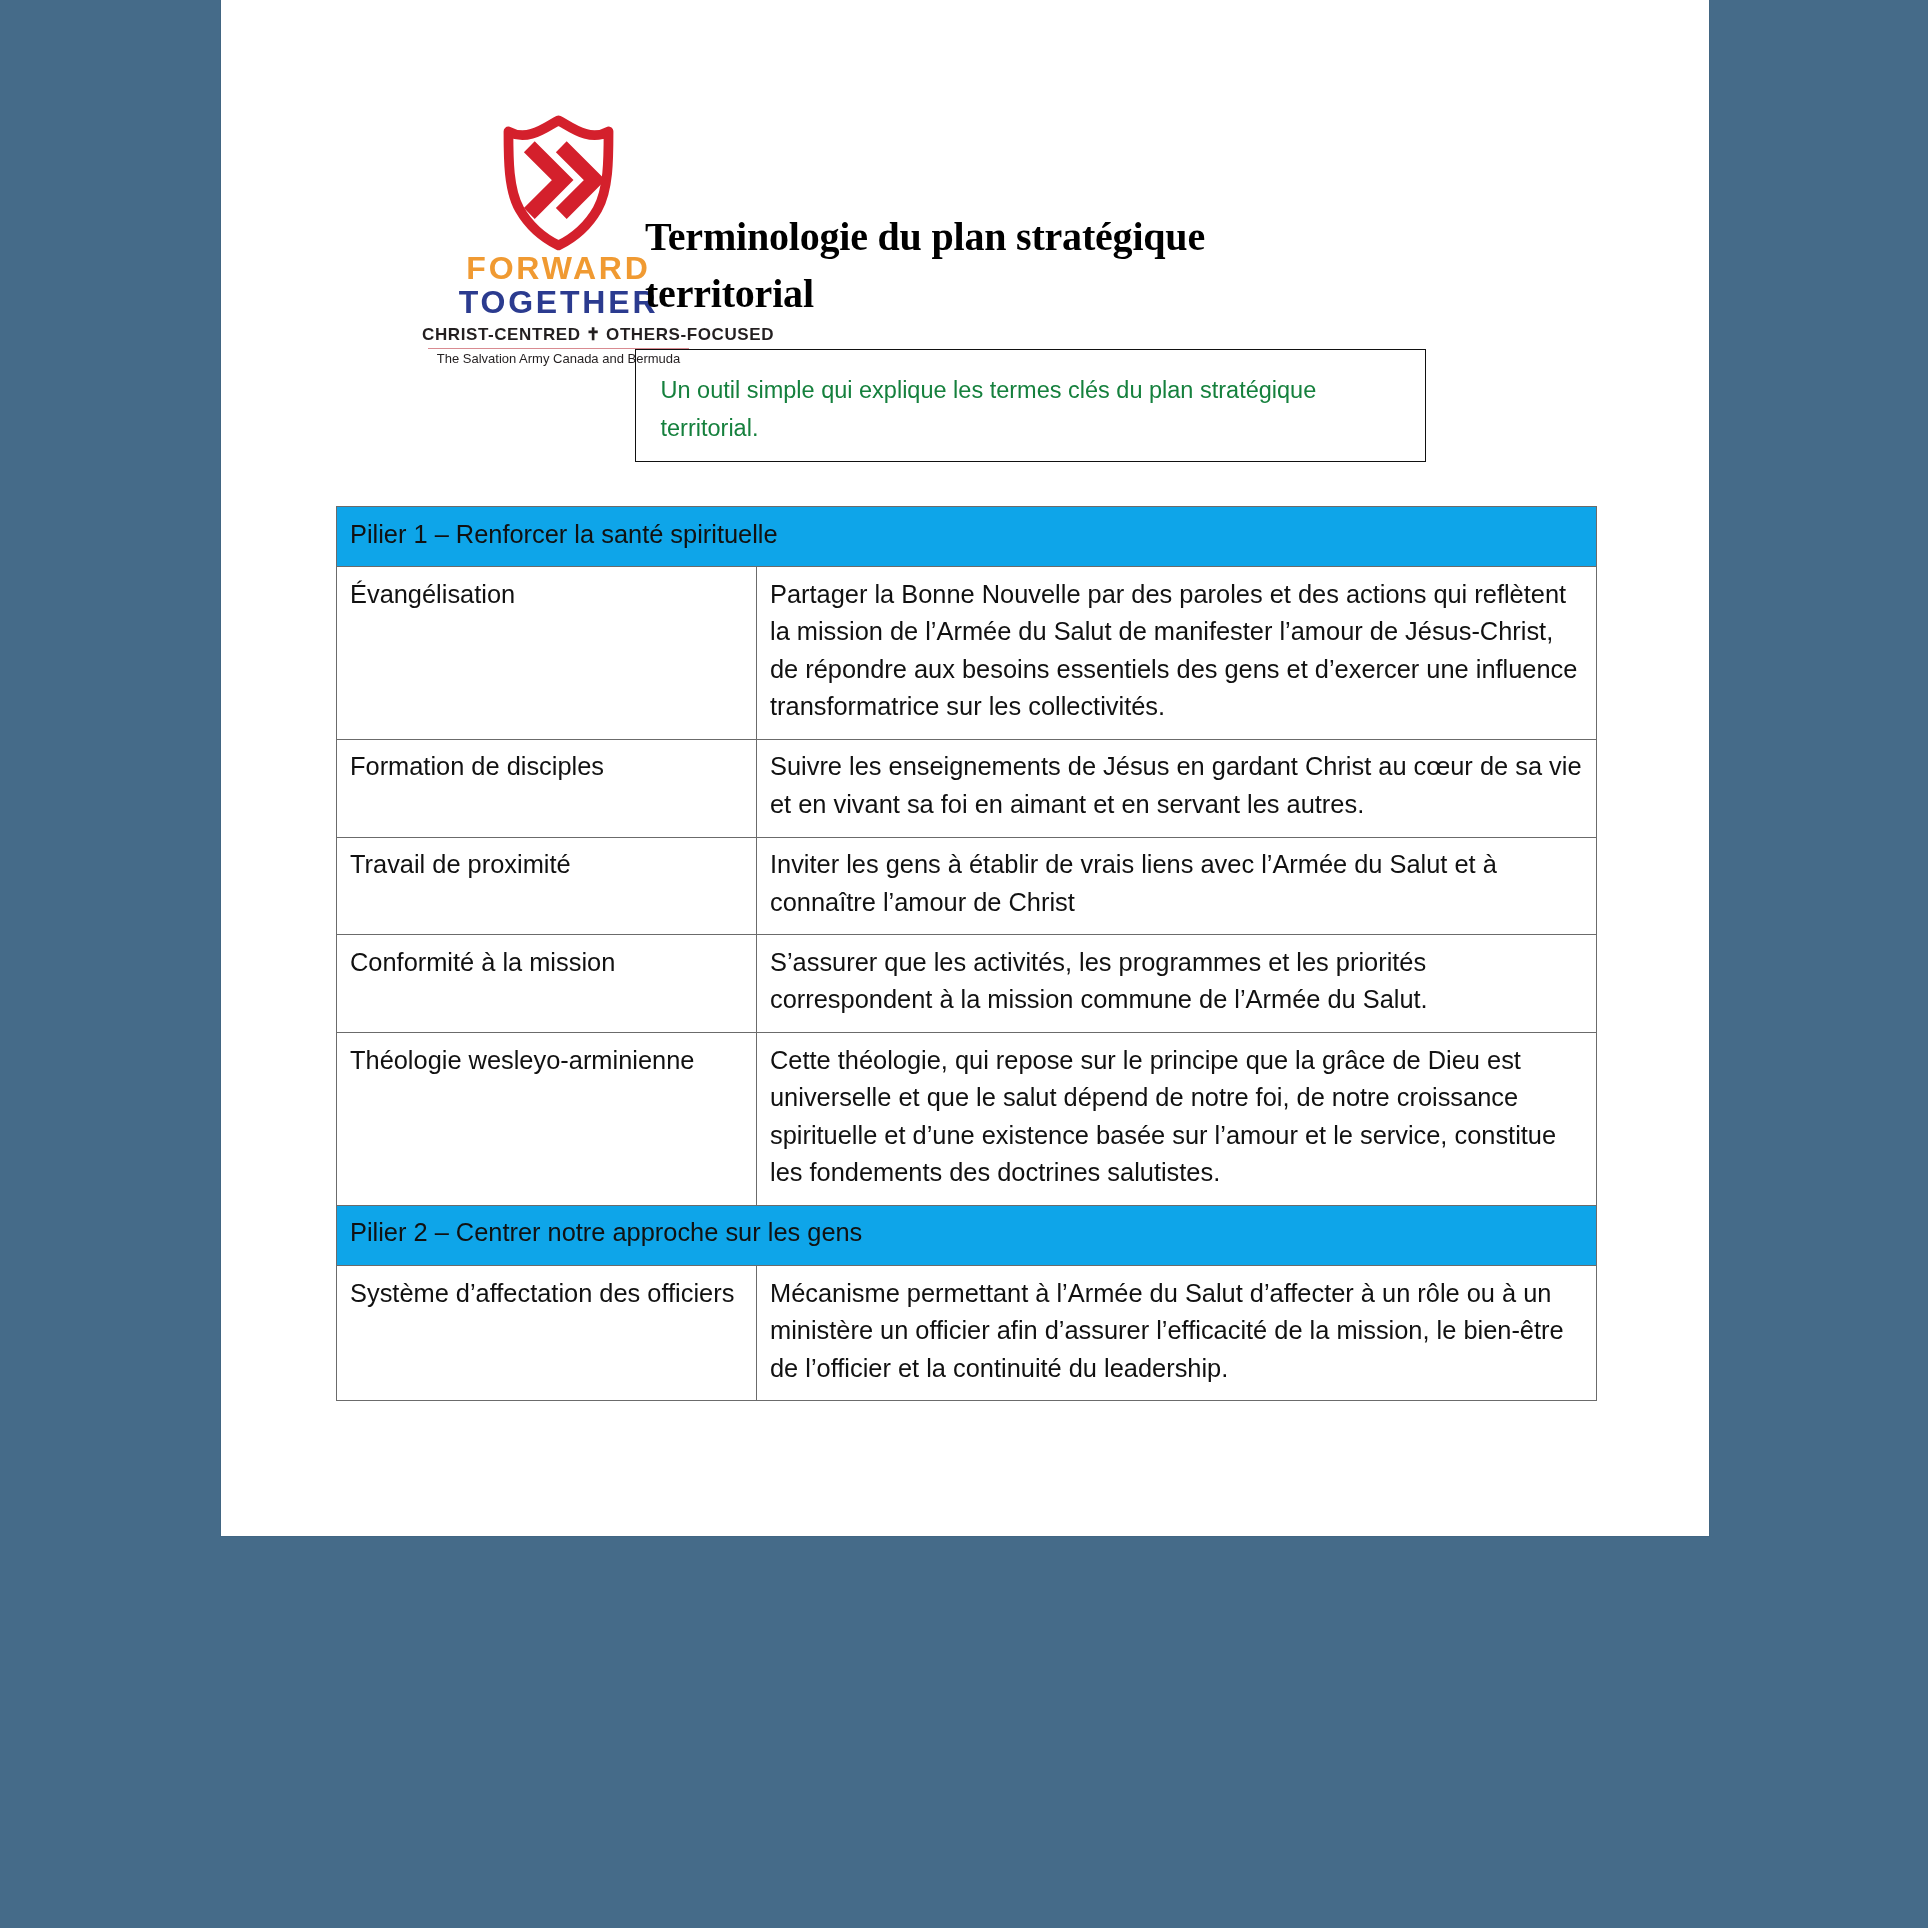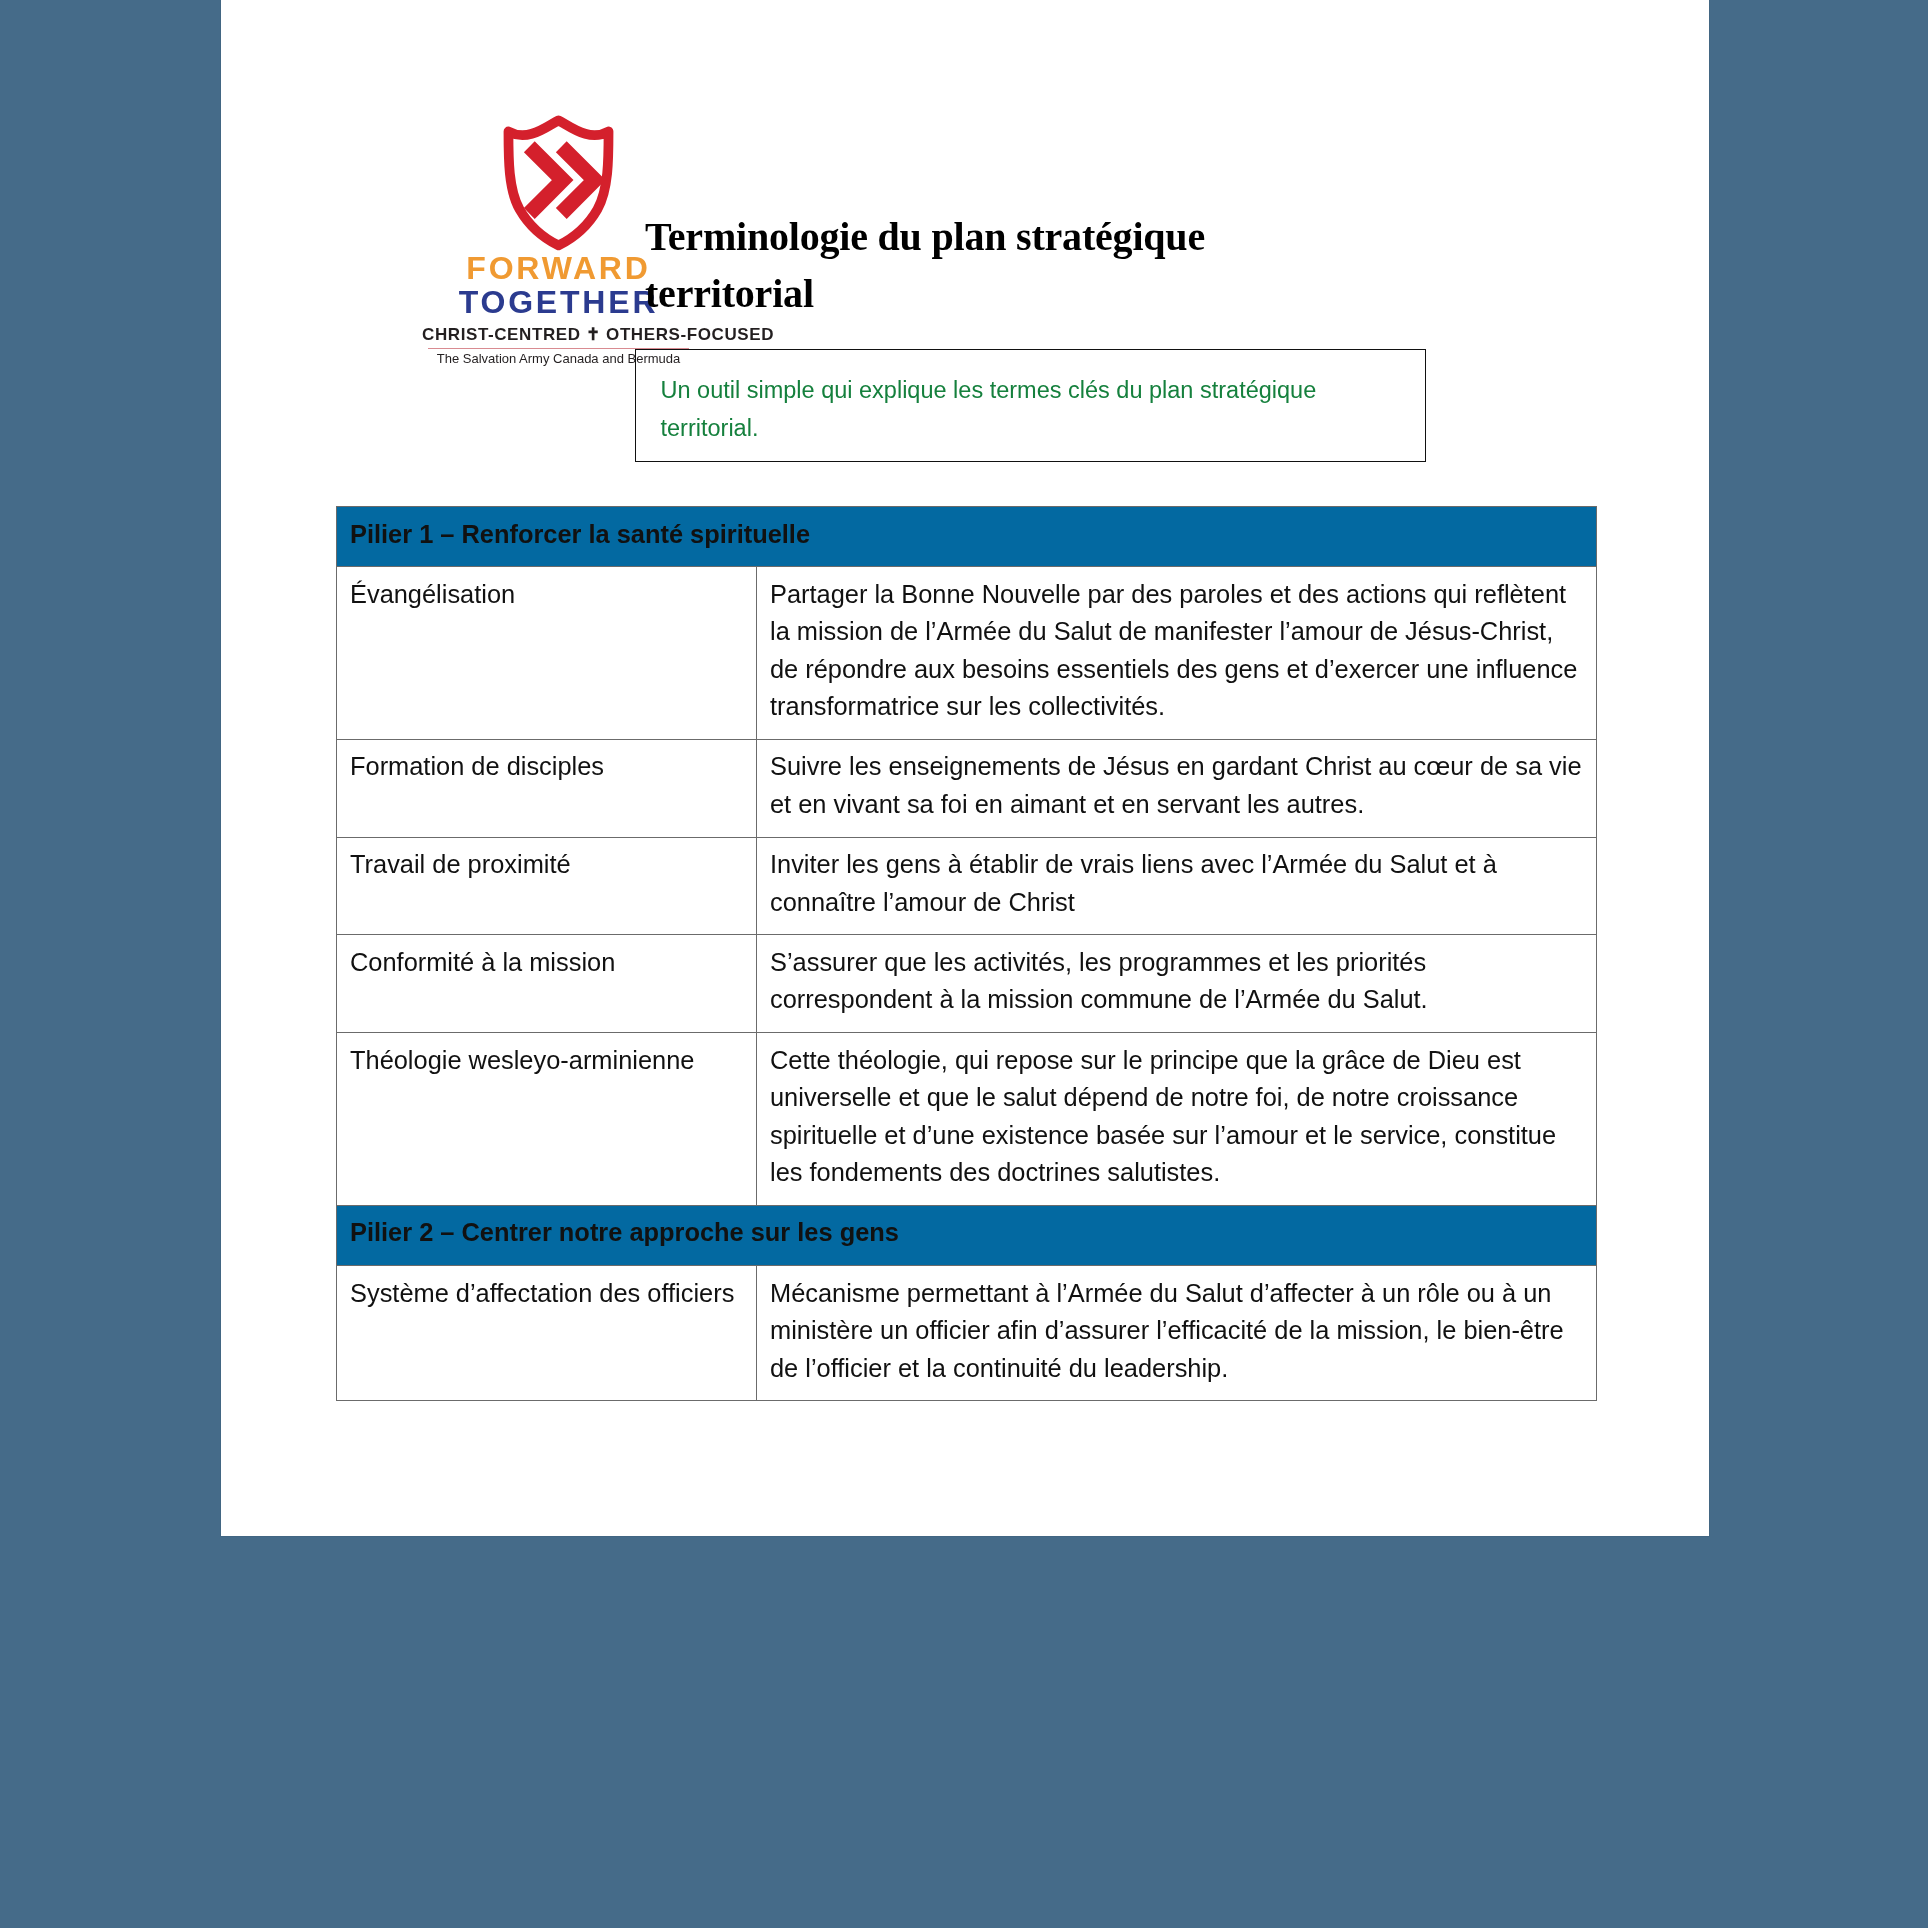--- a/index.html
+++ b/index.html
@@ -65,23 +65,23 @@
     border:0.9px solid #6b6b6b;
     vertical-align:top;
     padding:8.5px 13px 13px 13px;
     font-size:25.4px;
     line-height:1.48;
     color:#111;
   }
   .term-col{width:420px;}
   .def-col{width:840px;}
   tr.pillar td{
-    background:#0369a1;
+    background:#0ea5e9;
     color:#ffffff;
-    font-weight:bold;
+    font-weight:normal;
     font-size:25.4px;
     border:0.9px solid #0b2265;
     padding:6.6px 13px 8.5px 13px;
     line-height:1.3;
   }
 </style>
 </head>
 <body>
 
 <div id="page">

